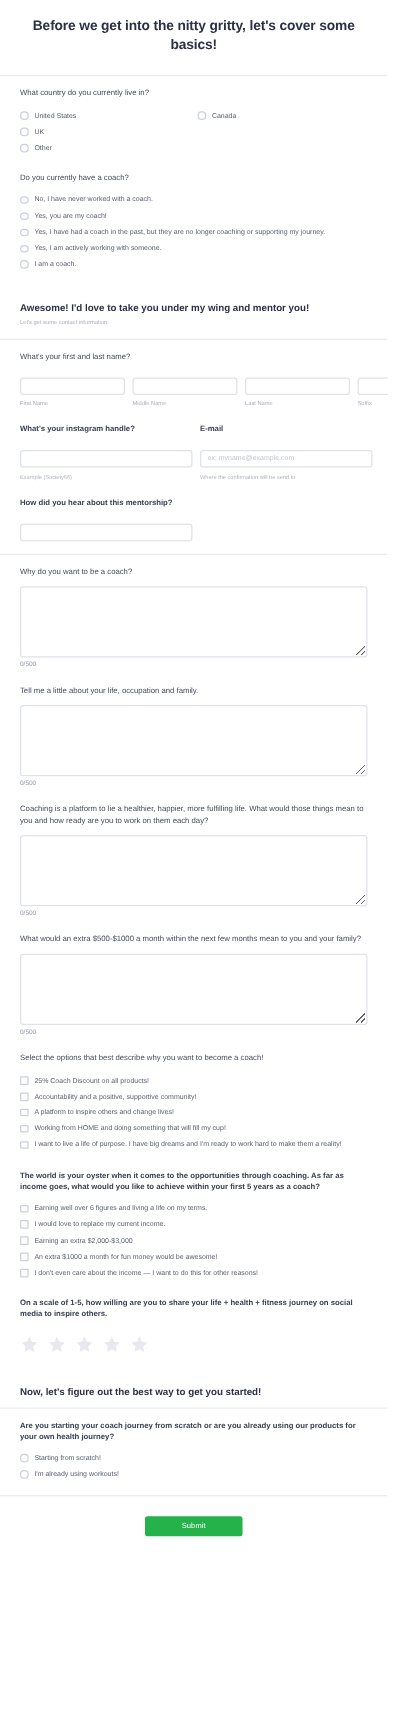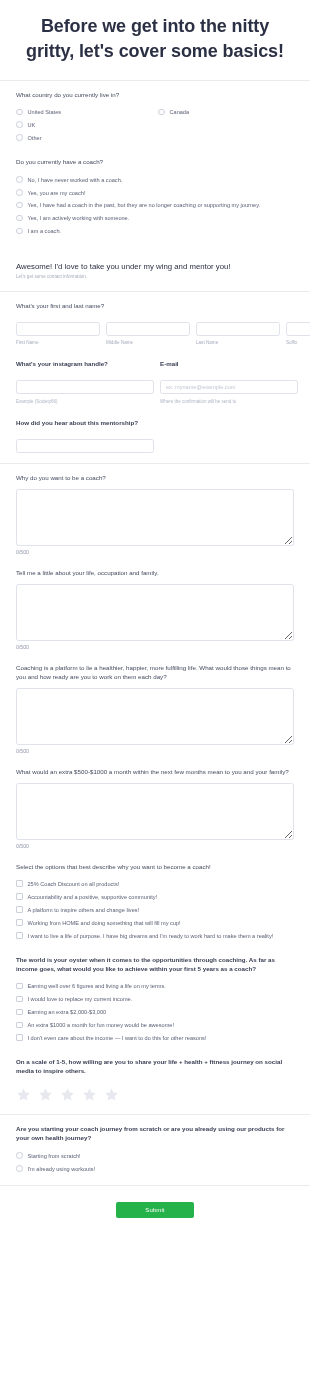--- a/index.html
+++ b/index.html
@@ -12,38 +12,38 @@
     -webkit-font-smoothing: antialiased;
   }
   .page { width: 310px; background: #fff; padding-bottom: 14px; }
 
   
   .form-header {
     padding: 14px 18px 16px;
     text-align: center;
   }
   .form-title {
-    font-size: 18px;
+    font-size: 11px;
     line-height: 1.38;
     font-weight: bold;
     color: #2b3044;
     margin: 0;
     letter-spacing: -0.1px;
   }
 
   
   .section {
     border-top: 1px solid #e9ebef;
     padding: 10px 16px 4px;
   }
   .section.no-rule { border-top: none; }
 
   .section-heading {
     font-size: 7.8px;
-    font-weight: normal;
+    font-weight: bold;
     color: #2b3044;
     margin: 4px 0 2px;
     line-height: 1.35;
   }
   .section-sub {
     font-size: 4.6px;
     color: #a8adbd;
     margin: 0 0 6px;
     line-height: 1.4;
   }
@@ -405,20 +405,23 @@
         <span class="star">
           <svg viewBox="0 0 24 24">
               <polygon points="12,2 15.1,8.6 22,9.6 17,14.6 18.2,21.6 12,18.3 5.8,21.6 7,14.6 2,9.6 8.9,8.6" fill="#e7e9ef"></polygon>
             </svg>
         </span>
       </div>
     </div>
 
   </div>
 
+  <div class="section no-rule">
+    <div class="section-heading">Now, let's figure out the best way to get you started!</div>
+  </div>
 
   <div class="section">
     <div class="field">
       <span class="q-label bold">Are you starting your coach journey from scratch or are you already using our products for your own health journey?</span>
       <div class="opt-list">
         <div class="opt">
           <span class="radio-dot"></span>
           <span class="opt-text">Starting from scratch!</span>
         </div>
         <div class="opt">

